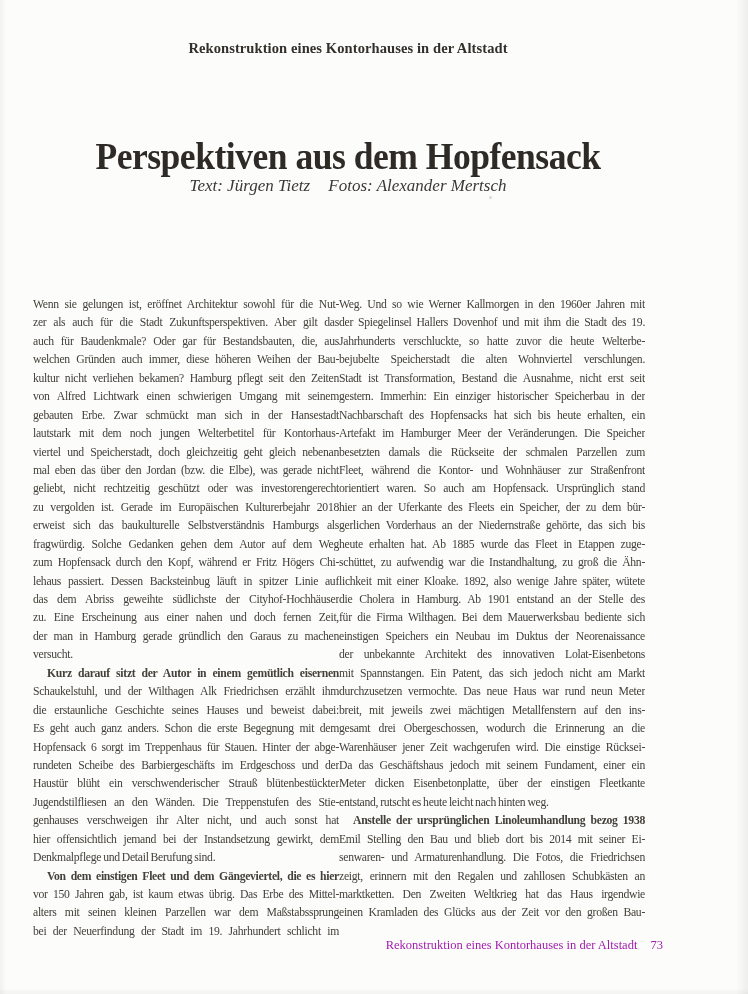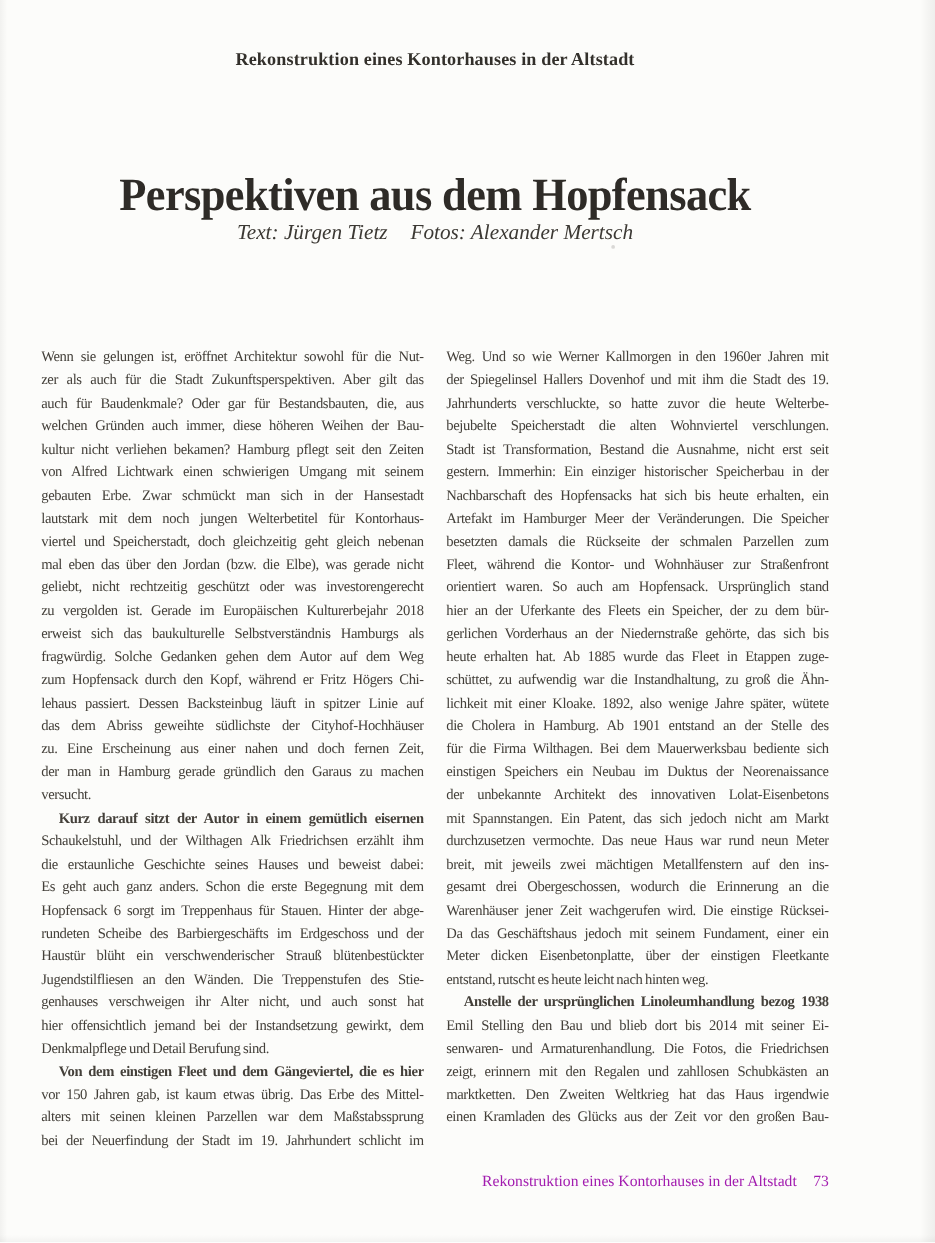--- a/index.html
+++ b/index.html
@@ -23,22 +23,22 @@
     position:absolute;left:33px;top:110px;width:630px;text-align:center;
     font-weight:bold;font-size:37px;letter-spacing:-0.5px;color:#2e2b27;
     transform:scaleX(0.96);transform-origin:center;white-space:nowrap;
   }
   .byline{
     position:absolute;left:33px;top:176px;width:630px;text-align:center;
     font-style:italic;font-size:17px;color:#3c3934;
   }
   .byline .photo-credit{margin-left:14px;}
   .columns{
-    position:absolute;left:33px;top:277px;width:630px;height:650px;
-    display:flex;gap:18px;
+    position:absolute;left:33px;top:296px;width:630px;height:650px;
+    display:flex;
   }
   .column{
     width:306px;font-size:11.7px;line-height:18.45px;color:#44403a;
     letter-spacing:-0.3px;word-spacing:-0.6px;overflow:hidden;
   }
   .paragraph{margin:0;}
   .line{height:18.45px;overflow:hidden;text-align:justify;text-align-last:justify;}
   .line.end{text-align-last:left;}
   .line.indent{text-indent:14px;font-weight:bold;}
   .footer{

